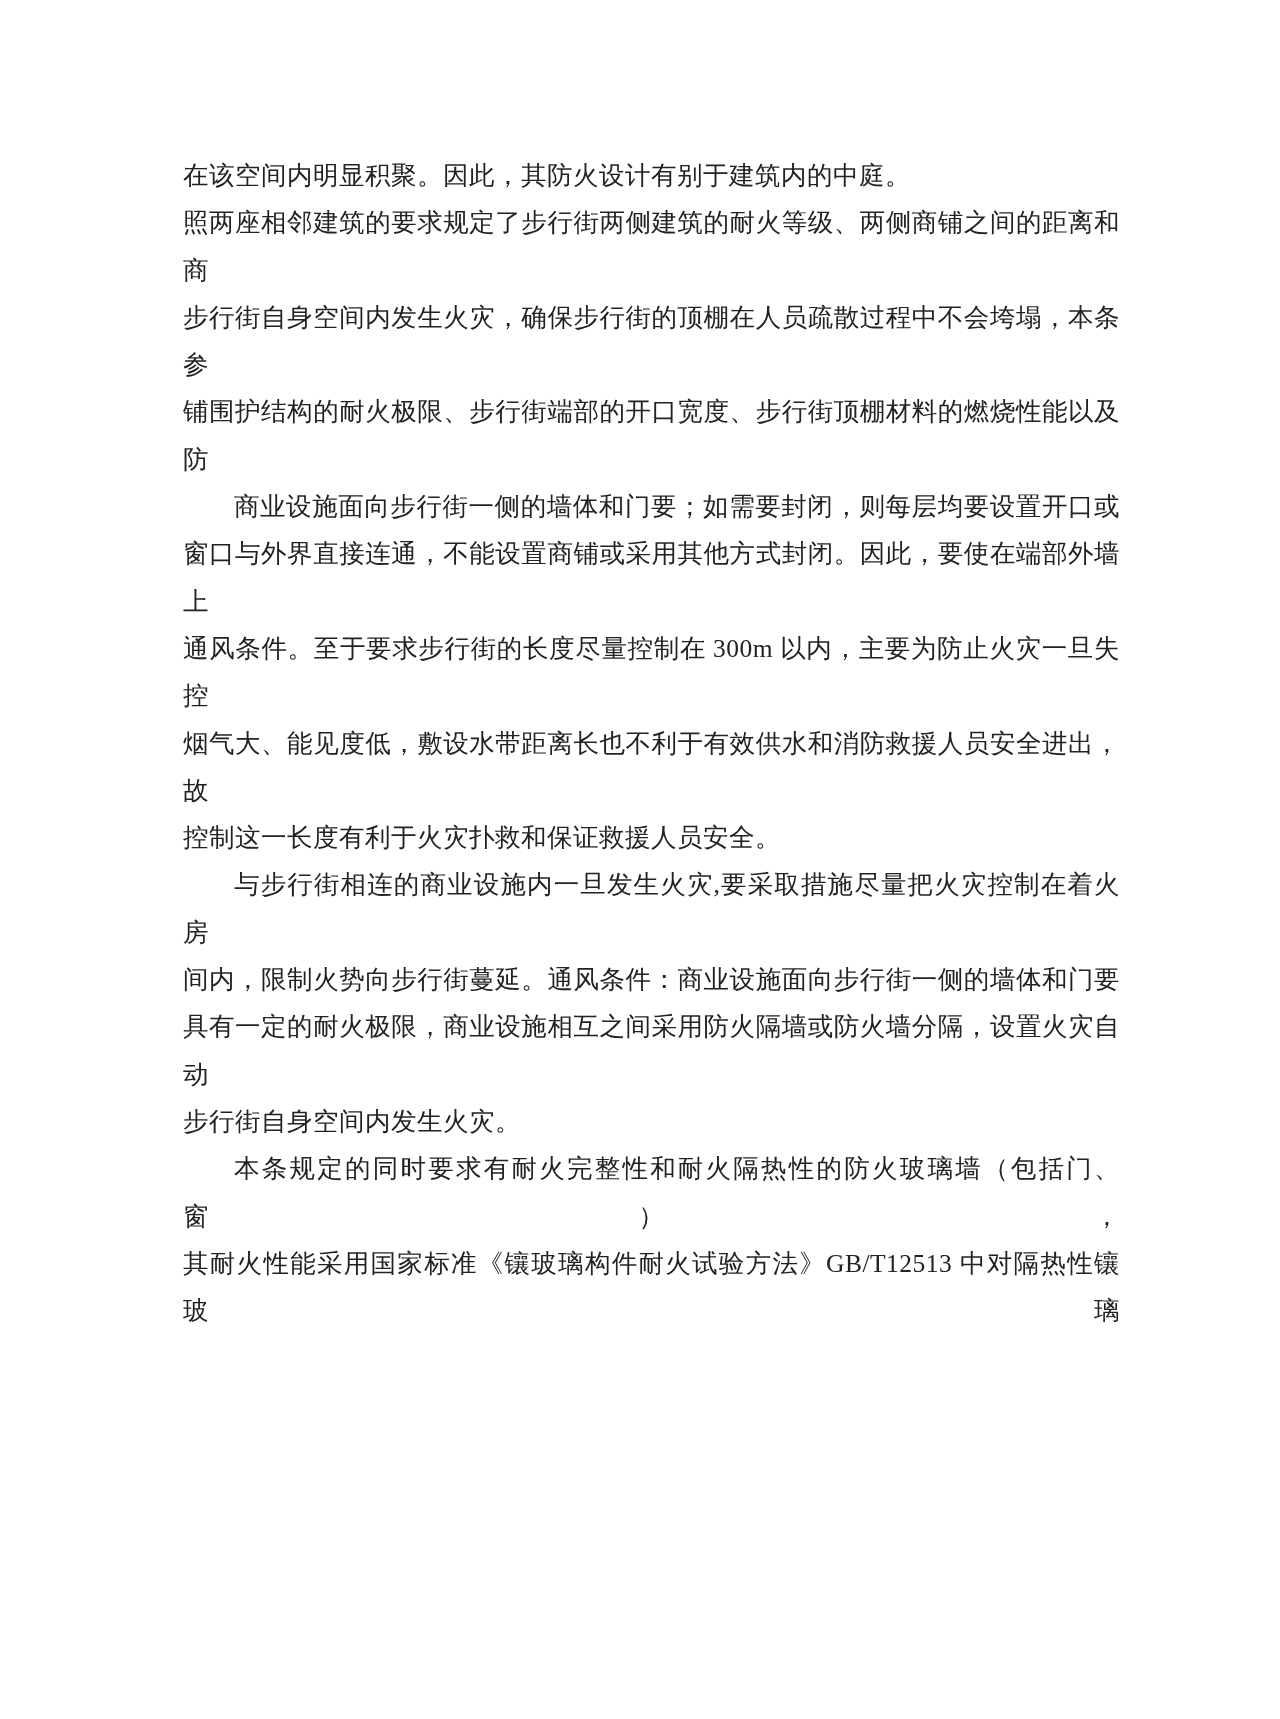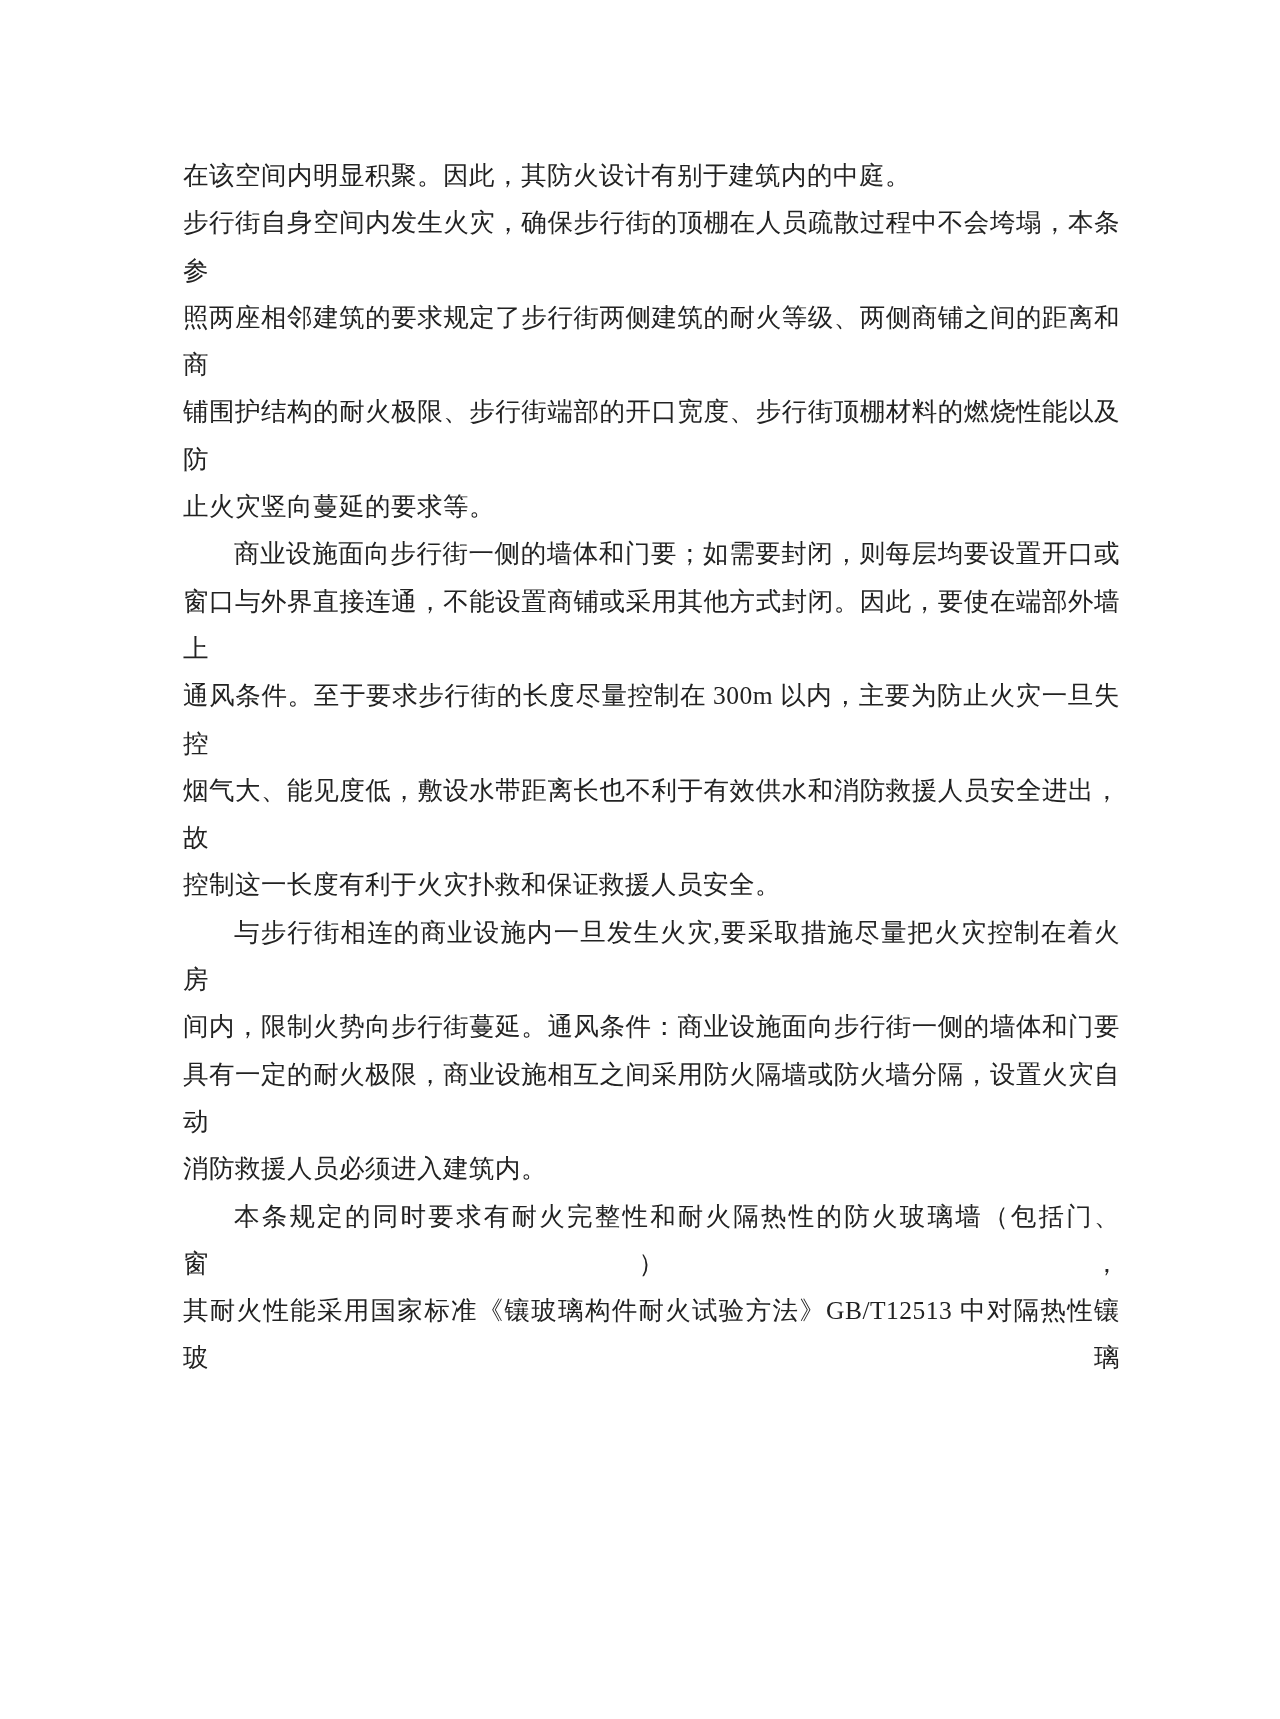--- a/index.html
+++ b/index.html
@@ -55,37 +55,36 @@
 </style>
 </head>
 <body>
 
 <div class="page">
   <div class="doc-body">
       <div class="paragraph">
         <div class="line end">在该空间内明显积聚。因此，其防火设计有别于建筑内的中庭。</div>
       </div>
       <div class="paragraph">
+        <div class="line">照两座相邻建筑的要求规定了步行街两侧建筑的耐火等级、两侧商铺之间的距离和商</div>
         <div class="line">步行街自身空间内发生火灾，确保步行街的顶棚在人员疏散过程中不会垮塌，本条参</div>
-        <div class="line">照两座相邻建筑的要求规定了步行街两侧建筑的耐火等级、两侧商铺之间的距离和商</div>
         <div class="line">铺围护结构的耐火极限、步行街端部的开口宽度、步行街顶棚材料的燃烧性能以及防</div>
-        <div class="line end">止火灾竖向蔓延的要求等。</div>
       </div>
       <div class="paragraph">
         <div class="line indent">商业设施面向步行街一侧的墙体和门要；如需要封闭，则每层均要设置开口或</div>
         <div class="line">窗口与外界直接连通，不能设置商铺或采用其他方式封闭。因此，要使在端部外墙上</div>
         <div class="line">通风条件。至于要求步行街的长度尽量控制在 300m 以内，主要为防止火灾一旦失控</div>
         <div class="line">烟气大、能见度低，敷设水带距离长也不利于有效供水和消防救援人员安全进出，故</div>
         <div class="line end">控制这一长度有利于火灾扑救和保证救援人员安全。</div>
       </div>
       <div class="paragraph">
         <div class="line indent">与步行街相连的商业设施内一旦发生火灾,要采取措施尽量把火灾控制在着火房</div>
         <div class="line">间内，限制火势向步行街蔓延。通风条件：商业设施面向步行街一侧的墙体和门要</div>
         <div class="line">具有一定的耐火极限，商业设施相互之间采用防火隔墙或防火墙分隔，设置火灾自动</div>
-        <div class="line end">消防救援人员必须进入建筑内。</div>
+        <div class="line end">步行街自身空间内发生火灾。</div>
       </div>
       <div class="paragraph">
         <div class="line indent">本条规定的同时要求有耐火完整性和耐火隔热性的防火玻璃墙（包括门、窗），</div>
         <div class="line">其耐火性能采用国家标准《镶玻璃构件耐火试验方法》GB/T12513 中对隔热性镶玻璃</div>
       </div>
     </div>
   <div class="page-number">1</div>
 </div>
 
 </body></html>

